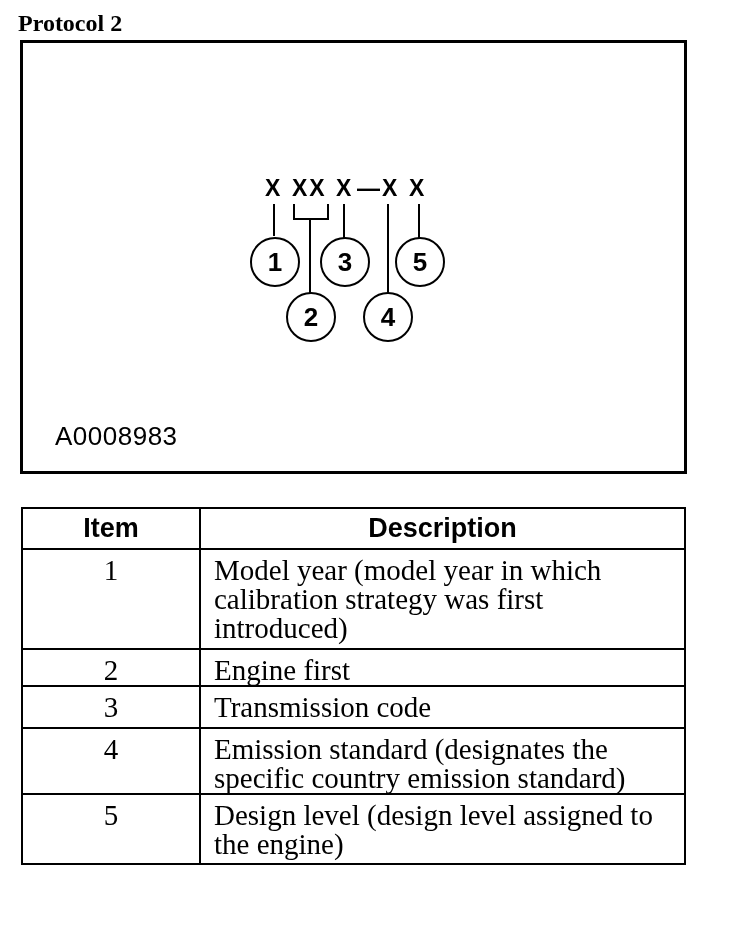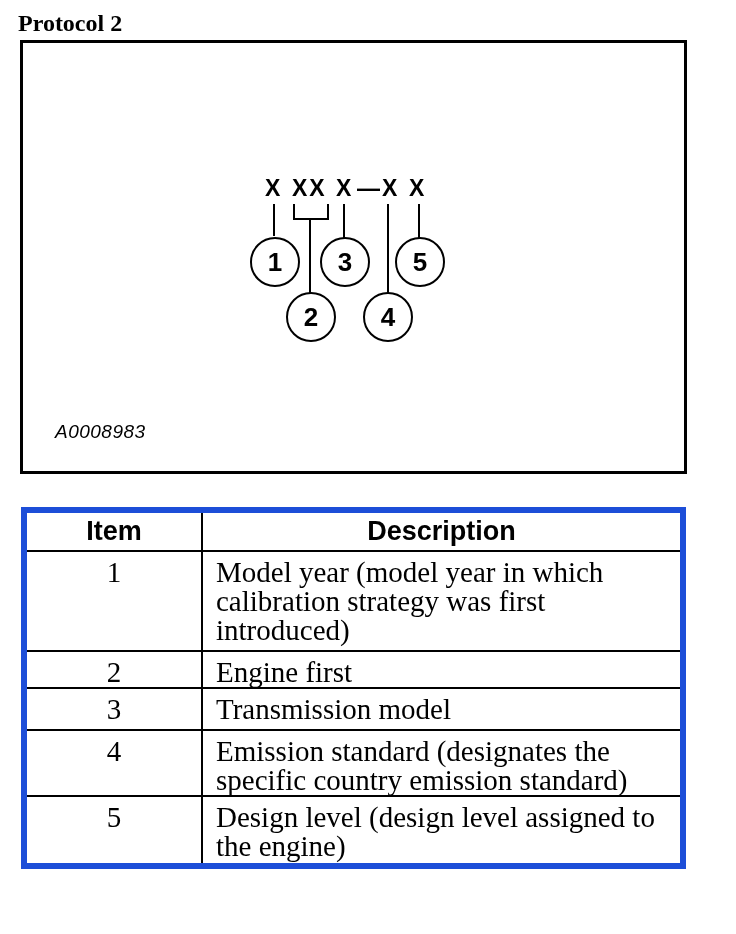--- a/index.html
+++ b/index.html
@@ -48,32 +48,31 @@
     background: #fff;
     display: flex; align-items: center; justify-content: center;
     font-family: "Liberation Sans", sans-serif;
     font-weight: 700;
     font-size: 26px;
   }
   .figure-code {
     position: absolute;
     left: 32px; top: 378px;
     font-family: "Liberation Sans", sans-serif;
-    font-size: 19px;
+    font-size: 26px;
     letter-spacing: 0.5px;
-    font-style: italic;
   }
 
   
   table.spec {
     border-collapse: collapse;
     table-layout: fixed;
     margin: 33px 0 0 21px;
     width: 665px;
-    border: 6px solid #1d4ed8;
+    border: 1px solid #1d4ed8;
   }
   table.spec th, table.spec td { border: 2px solid #000; }
   table.spec th {
     font-family: "Liberation Sans", sans-serif;
     font-weight: 700;
     font-size: 27px;
     height: 41px;
     text-align: center;
     vertical-align: middle;
   }
@@ -151,21 +150,21 @@
     </tr>
     <tr>
       <td class="item-cell" style="height:36px">2</td>
       <td class="desc-cell">
         <span class="desc-text">Engine first</span>
       </td>
     </tr>
     <tr>
       <td class="item-cell" style="height:42px">3</td>
       <td class="desc-cell">
-        <span class="desc-text">Transmission model</span>
+        <span class="desc-text">Transmission code</span>
       </td>
     </tr>
     <tr>
       <td class="item-cell" style="height:66px">4</td>
       <td class="desc-cell">
         <span class="desc-text">Emission standard (designates the specific country emission standard)</span>
       </td>
     </tr>
     <tr>
       <td class="item-cell" style="height:70px">5</td>

